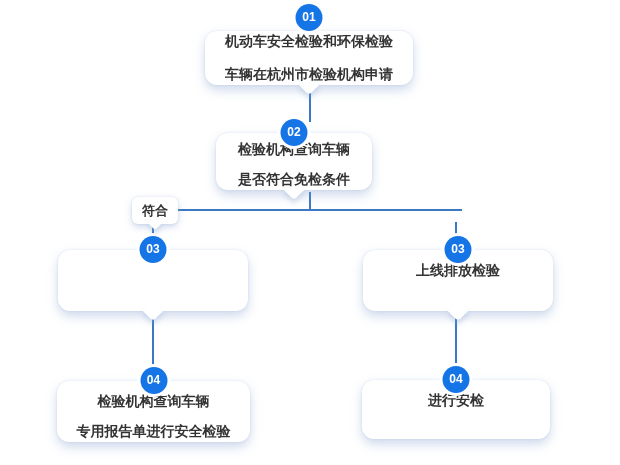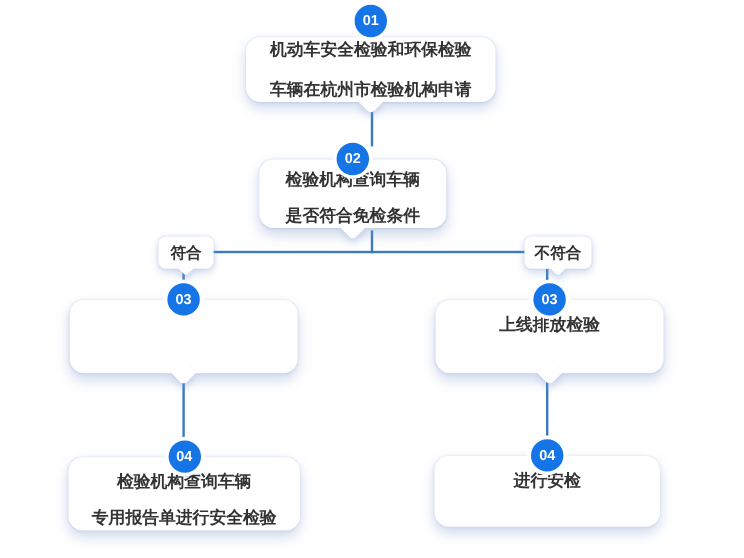--- a/index.html
+++ b/index.html
@@ -109,24 +109,20 @@
     <div>检验机构查询车辆</div>
     <div>是否符合免检条件</div>
     <div class="tail"></div>
   </div>
 
   <div class="blabel bl">
     <span>符合</span>
     <div class="tail"></div>
   </div>
 
-  <div class="blabel br">
-    <span>不符合</span>
-    <div class="tail"></div>
-  </div>
 
   <div class="node n3">
     <div class="badge">03</div>
     <div class="tail"></div>
   </div>
 
   <div class="node n4">
     <div class="badge">03</div>
     <div>上线排放检验</div>
     <div class="tail"></div>

